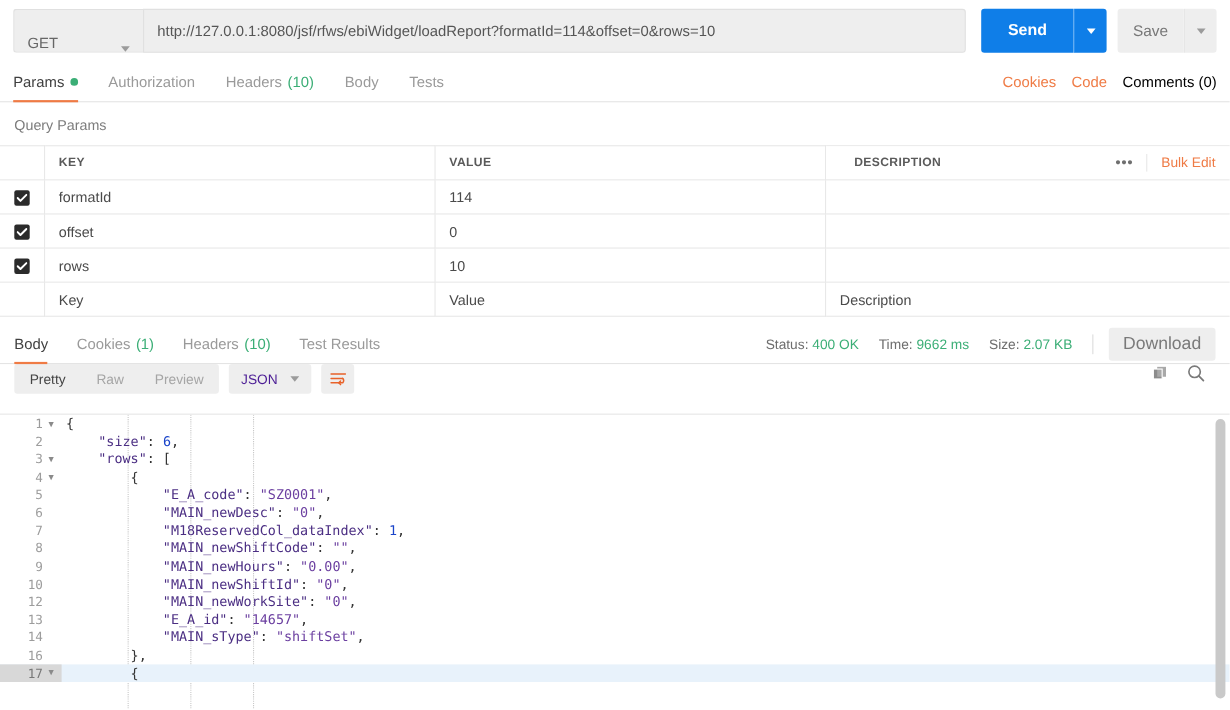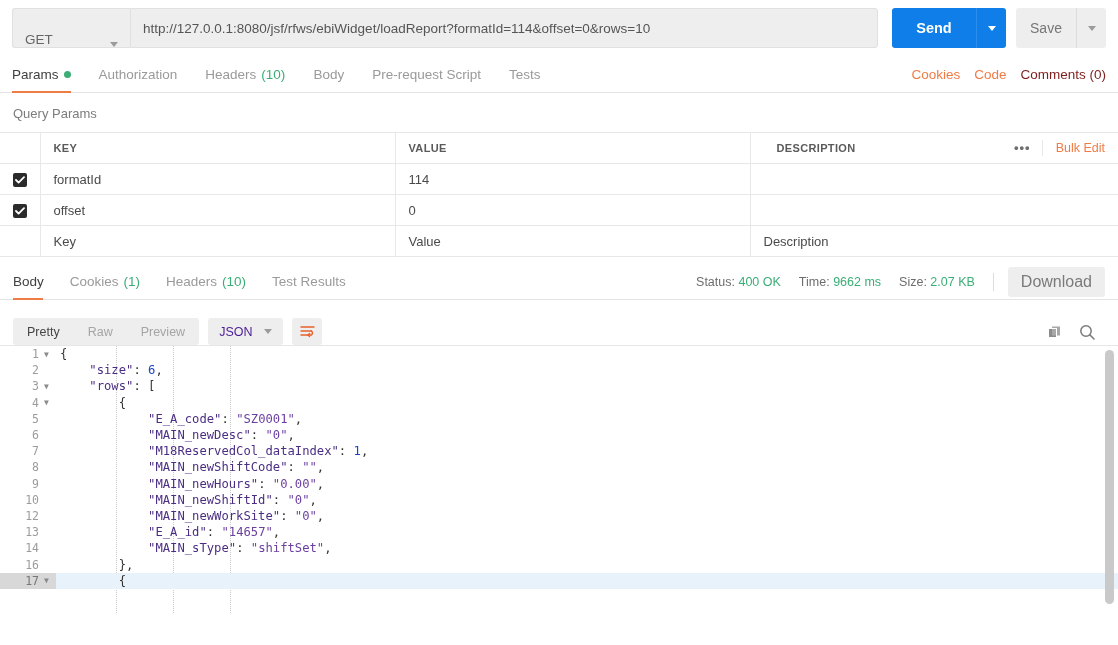--- a/index.html
+++ b/index.html
@@ -109,21 +109,21 @@
     width: 7px; height: 7px; border-radius: 50%;
     background: #3bae76; display: inline-block;
   }
   .count-green { color: #3bae76; }
   .req-tabs-right {
     margin-left: auto;
     display: flex; align-items: center; gap: 14px;
     font-size: 13.5px;
   }
   .link-orange { color: #ef7b45; }
-  .link-muted { color: #7f1d1d; }
+  .link-muted { color: #000000; }
 
   
   .qp-title {
     padding: 13px 0 11px 13px;
     font-size: 13px;
     color: #7c7c7c;
   }
   .params-table { width: 100%; border-collapse: collapse; }
   .params-table th, .params-table td {
     border: 1px solid #e8e8e8;
@@ -202,21 +202,21 @@
     background: #eeeeee;
     color: #7a7a7a;
     font-size: 16px;
     padding: 6px 13px;
     border-radius: 3px;
   }
 
   
   .body-toolbar {
     height: 45px;
-    display: flex; align-items: flex-end;
+    display: flex; align-items: flex-start;
     padding: 0 13px;
     gap: 9px;
   }
   .seg-group {
     display: flex; background: #eeeeee; border-radius: 3px;
     height: 27px; align-items: stretch;
   }
   .seg {
     display: flex; align-items: center;
     padding: 0 14px;
@@ -334,23 +334,20 @@
   </div>
   <div class="rtab">
     <span>Authorization</span>
   </div>
   <div class="rtab">
     <span>Headers</span>
     <span class="count-green">(10)</span>
   </div>
   <div class="rtab">
     <span>Body</span>
-  </div>
-  <div class="rtab">
-    <span>Pre-request Script</span>
   </div>
   <div class="rtab">
     <span>Tests</span>
   </div>
   <div class="req-tabs-right">
     <span class="link-orange">Cookies</span>
     <span class="link-orange">Code</span>
     <span class="link-muted">Comments (0)</span>
   </div>
 </div>
@@ -391,20 +388,32 @@
           <svg width="10" height="8" viewBox="0 0 10 8">
               <path d="M1 4 L3.6 6.6 L9 1.2" stroke="#ffffff" stroke-width="1.8" fill="none" stroke-linecap="round" stroke-linejoin="round"></path>
             </svg>
         </span>
       </td>
       <td>offset</td>
       <td>0</td>
       <td></td>
     </tr>
     <tr>
+      <td class="col-check">
+        <span class="cbx">
+          <svg width="10" height="8" viewBox="0 0 10 8">
+              <path d="M1 4 L3.6 6.6 L9 1.2" stroke="#ffffff" stroke-width="1.8" fill="none" stroke-linecap="round" stroke-linejoin="round"></path>
+            </svg>
+        </span>
+      </td>
+      <td>rows</td>
+      <td>10</td>
+      <td></td>
+    </tr>
+    <tr>
       <td class="col-check"></td>
       <td class="placeholder-cell">Key</td>
       <td class="placeholder-cell">Value</td>
       <td class="placeholder-cell">Description</td>
     </tr>
   </tbody>
 </table>
 
 <div class="resp-tabs">
   <div class="rtab active">

